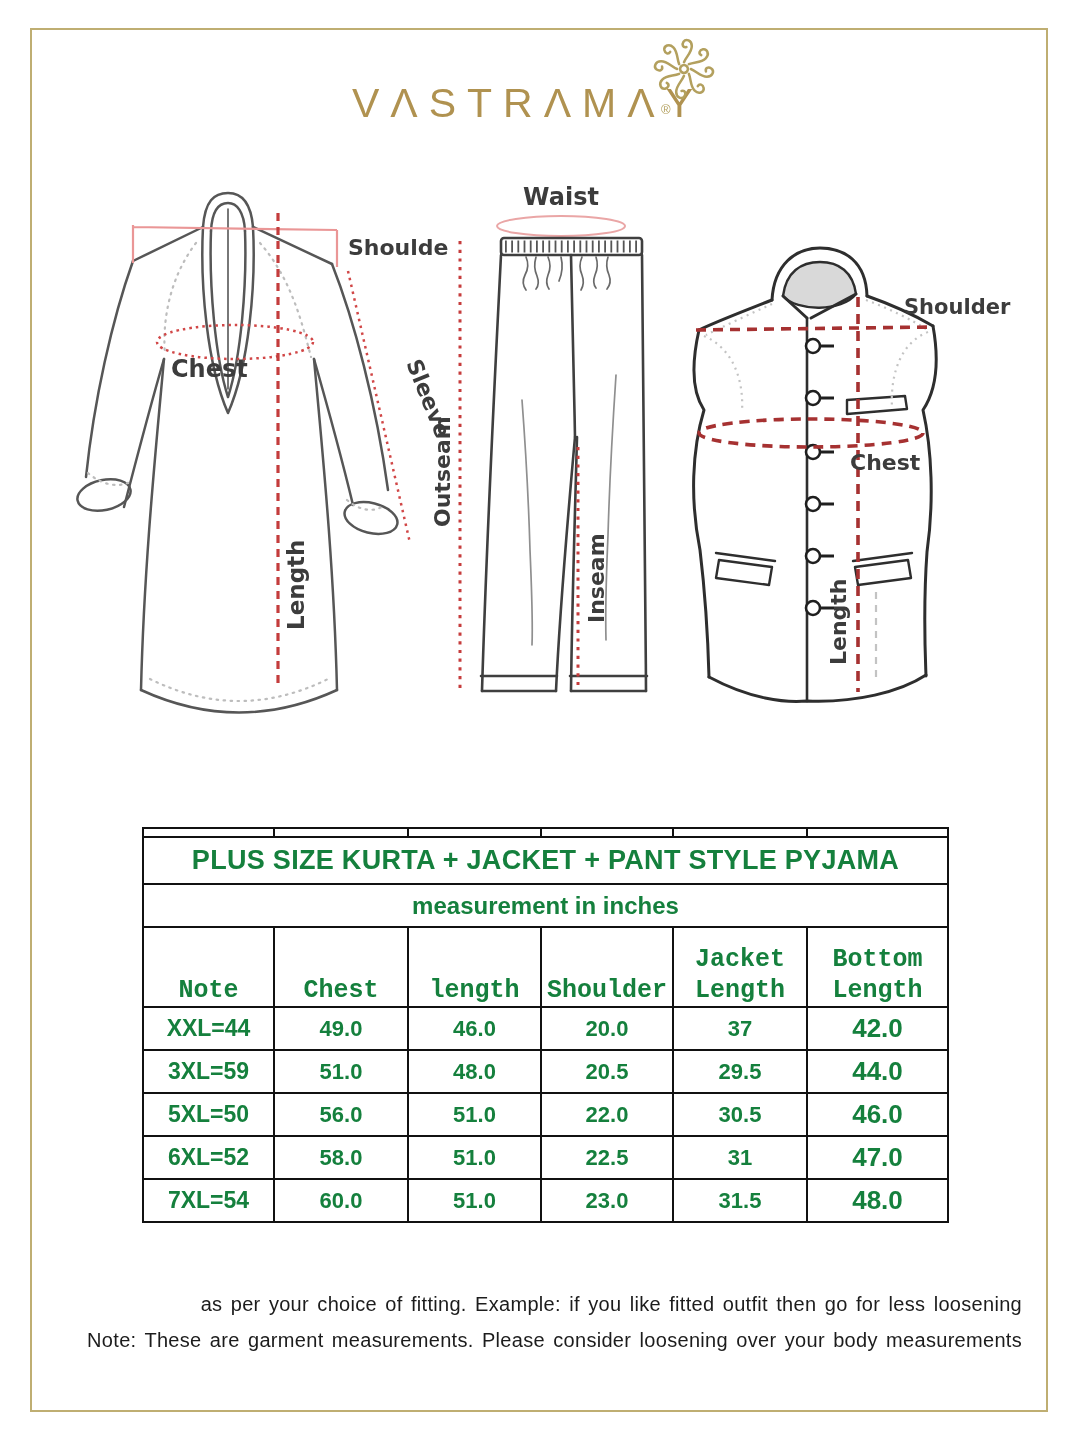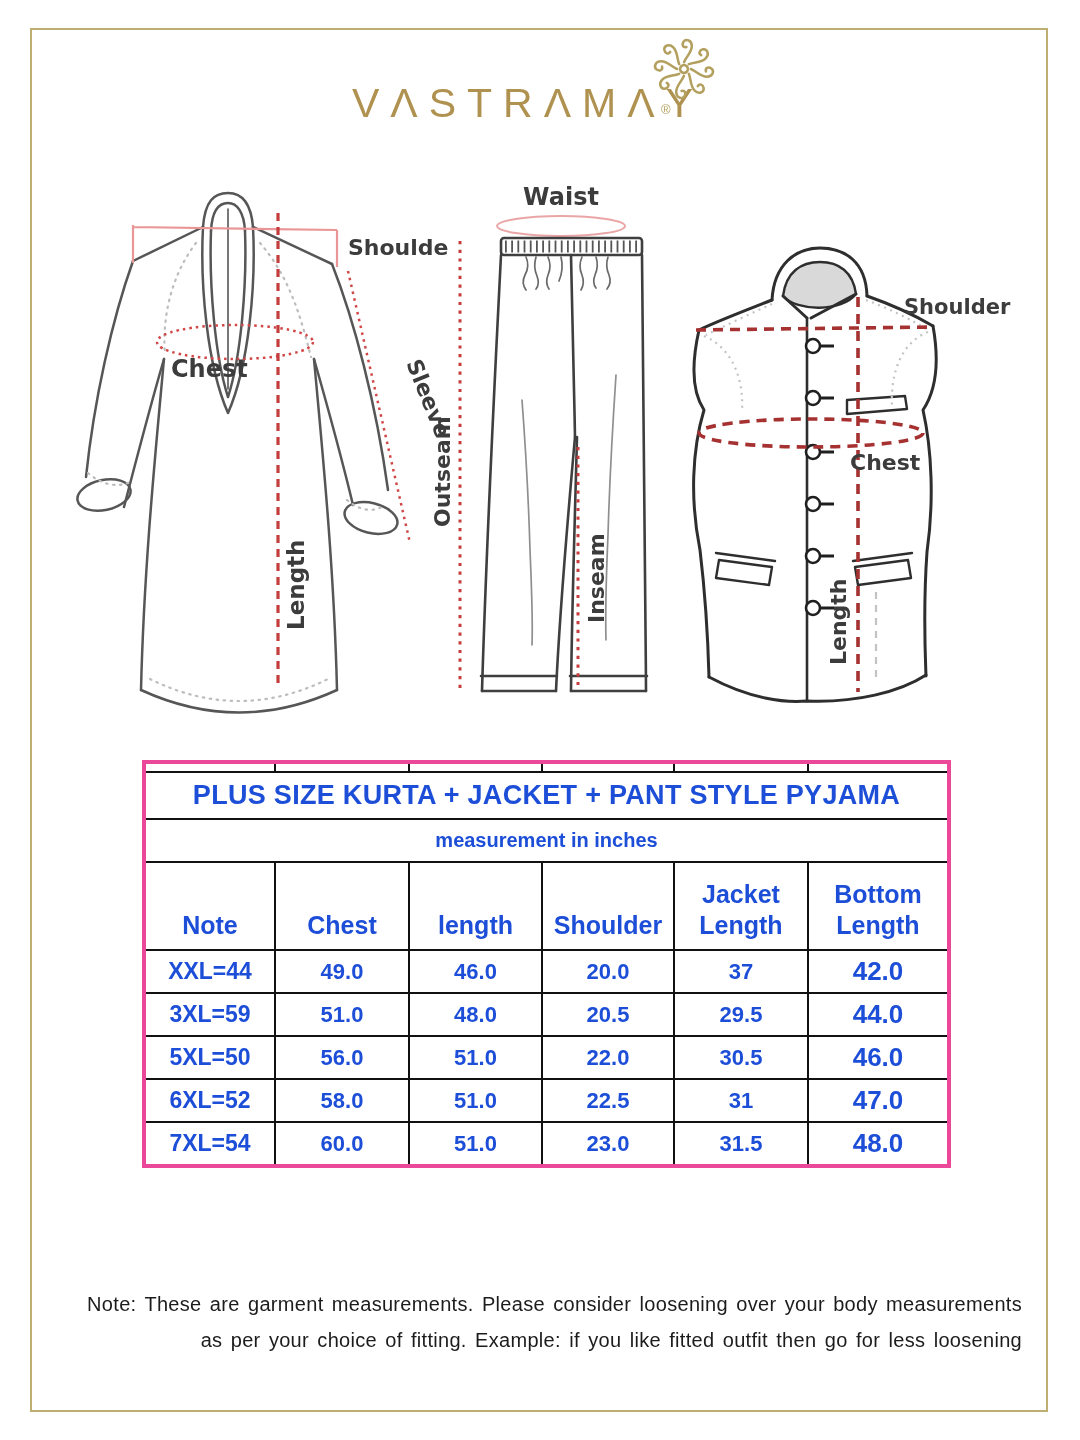--- a/index.html
+++ b/index.html
@@ -17,29 +17,29 @@
   .logo-ornament{position:absolute;left:645px;top:30px;}
 
   
   .diagram{position:absolute;}
   .d-kurta{left:70px;top:185px;}
   .d-pant{left:430px;top:175px;}
   .d-jacket{left:680px;top:240px;}
   .diag-label{font-family:"DejaVu Sans","Liberation Sans",sans-serif;font-weight:bold;fill:#3c3c3c;}
 
   
-  table.size-chart{position:absolute;left:142px;top:760px;width:805px;border-collapse:collapse;
-        table-layout:fixed;border:4px solid #ec4899;color:#1d4ed8;font-weight:bold;
+  table.size-chart{position:absolute;left:142px;top:827px;width:805px;border-collapse:collapse;
+        table-layout:fixed;border:2px solid #ec4899;color:#15803d;font-weight:bold;
         font-family:"Liberation Sans",sans-serif;}
   table.size-chart td{border:2px solid #111;text-align:center;vertical-align:middle;padding:0;
         overflow:hidden;}
   tr.sliver td{height:7px;}
   tr.title-row td{height:45px;font-size:27px;letter-spacing:0.3px;}
-  tr.subtitle-row td{height:41px;font-size:20px;text-align:center;}
-  tr.header-row td{height:78px;font-size:25px;vertical-align:bottom;padding-bottom:8px;line-height:1.25;}
+  tr.subtitle-row td{height:41px;font-size:24px;text-align:center;}
+  tr.header-row td{height:78px;font-size:25px;vertical-align:bottom;line-height:1.25;font-family:Liberation Mono, monospace;}
   tr.data-row td{height:41px;font-size:22px;text-align:center;}
   tr.data-row td.sizecol{font-size:23px;}
   tr.data-row td.big{font-size:26px;margin-top:30px;}
 
   
   .note{position:absolute;left:40px;right:58px;top:1286px;text-align:right;color:#1c1c1c;
         font-size:20px;line-height:36px;letter-spacing:0.3px;word-spacing:2.5px;
         font-family:"Liberation Sans",sans-serif;}
   .note span{display:block;white-space:nowrap;}
 </style>
@@ -255,16 +255,16 @@
           <td>60.0</td>
           <td>51.0</td>
           <td>23.0</td>
           <td>31.5</td>
           <td class="big">48.0</td>
         </tr>
       </tbody>
   </table>
 
   <div class="note">
+    <span>as per your choice of fitting. Example: if you like fitted outfit then go for less loosening</span>
     <span>Note: These are garment measurements. Please consider loosening over your body measurements</span>
-    <span>as per your choice of fitting. Example: if you like fitted outfit then go for less loosening</span>
   </div>
 </div>
 
 </body></html>

